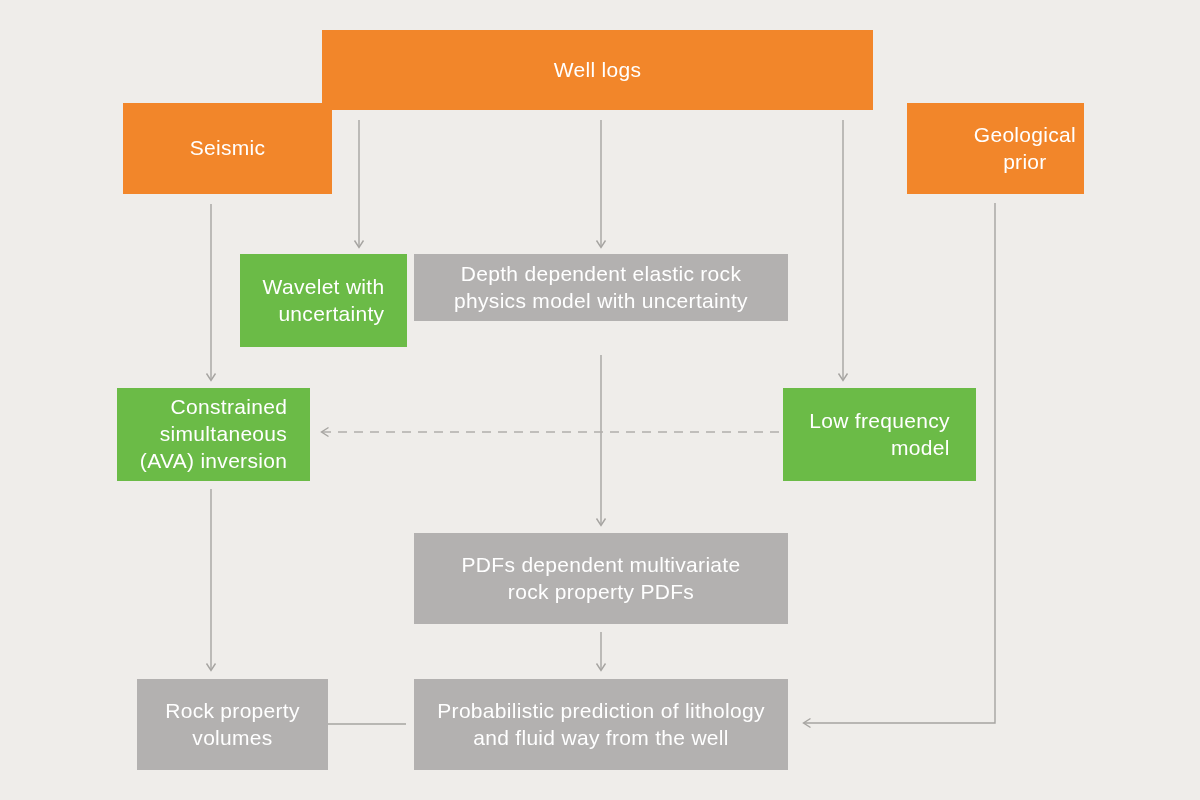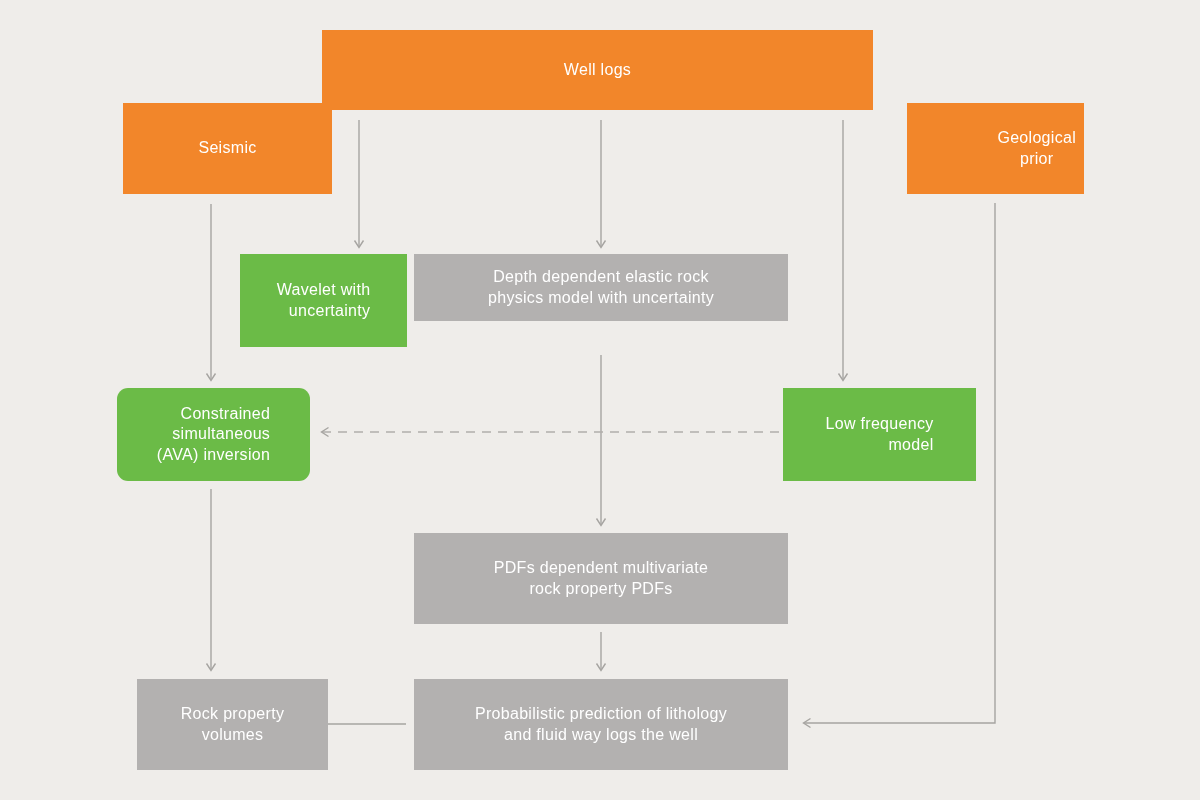--- a/index.html
+++ b/index.html
@@ -25,38 +25,38 @@
     height: 800px;
     pointer-events: none;
   }
   .node {
     position: absolute;
     display: flex;
     align-items: center;
     justify-content: center;
     text-align: center;
     color: #ffffff;
-    font-size: 16px;
+    font-size: 21px;
     line-height: 1.28;
     letter-spacing: 0.3px;
     white-space: pre-line;
     box-sizing: border-box;
     padding: 6px 8px;
   }
   .node.orange { background: var(--orange, #F2862A); }
   .node.green  { background: var(--green,  #6BBB47); text-align: right; }
   .node.gray   { background: var(--gray,   #B3B1B0); }
 
   
   .n-well-logs      { left: 322px; top: 30px;  width: 551px; height: 80px; }
   .n-seismic        { left: 123px; top: 103px; width: 209px; height: 91px; }
   .n-geo-prior      { left: 907px; top: 103px; width: 177px; height: 91px; justify-content: flex-end; }
   .n-wavelet        { left: 240px; top: 254px; width: 167px; height: 93px; }
   .n-elastic        { left: 414px; top: 254px; width: 374px; height: 67px; }
-  .n-constrained    { left: 117px; top: 388px; width: 193px; height: 93px; border-radius: 11px; }
+  .n-constrained    { left: 117px; top: 388px; width: 193px; height: 93px; }
   .n-low-freq       { left: 783px; top: 388px; width: 193px; height: 93px; }
   .n-pdfs           { left: 414px; top: 533px; width: 374px; height: 91px; }
   .n-rock-volumes   { left: 117px; top: 679px; width: 191px; height: 91px; margin-left: 20px; }
   .n-probabilistic  { left: 414px; top: 679px; width: 374px; height: 91px; }
 
   .edge {
     fill: none;
     stroke: var(--connector, #A6A4A1);
     stroke-width: 1.4;
   }
@@ -128,16 +128,16 @@
 rock property PDFs</span>
   </div>
 
   <div class="node n-rock-volumes gray">
     <span>Rock property
 volumes</span>
   </div>
 
   <div class="node n-probabilistic gray">
     <span>Probabilistic prediction of lithology
-and fluid way logs the well</span>
+and fluid way from the well</span>
   </div>
 
 </div>
 
 </body></html>

